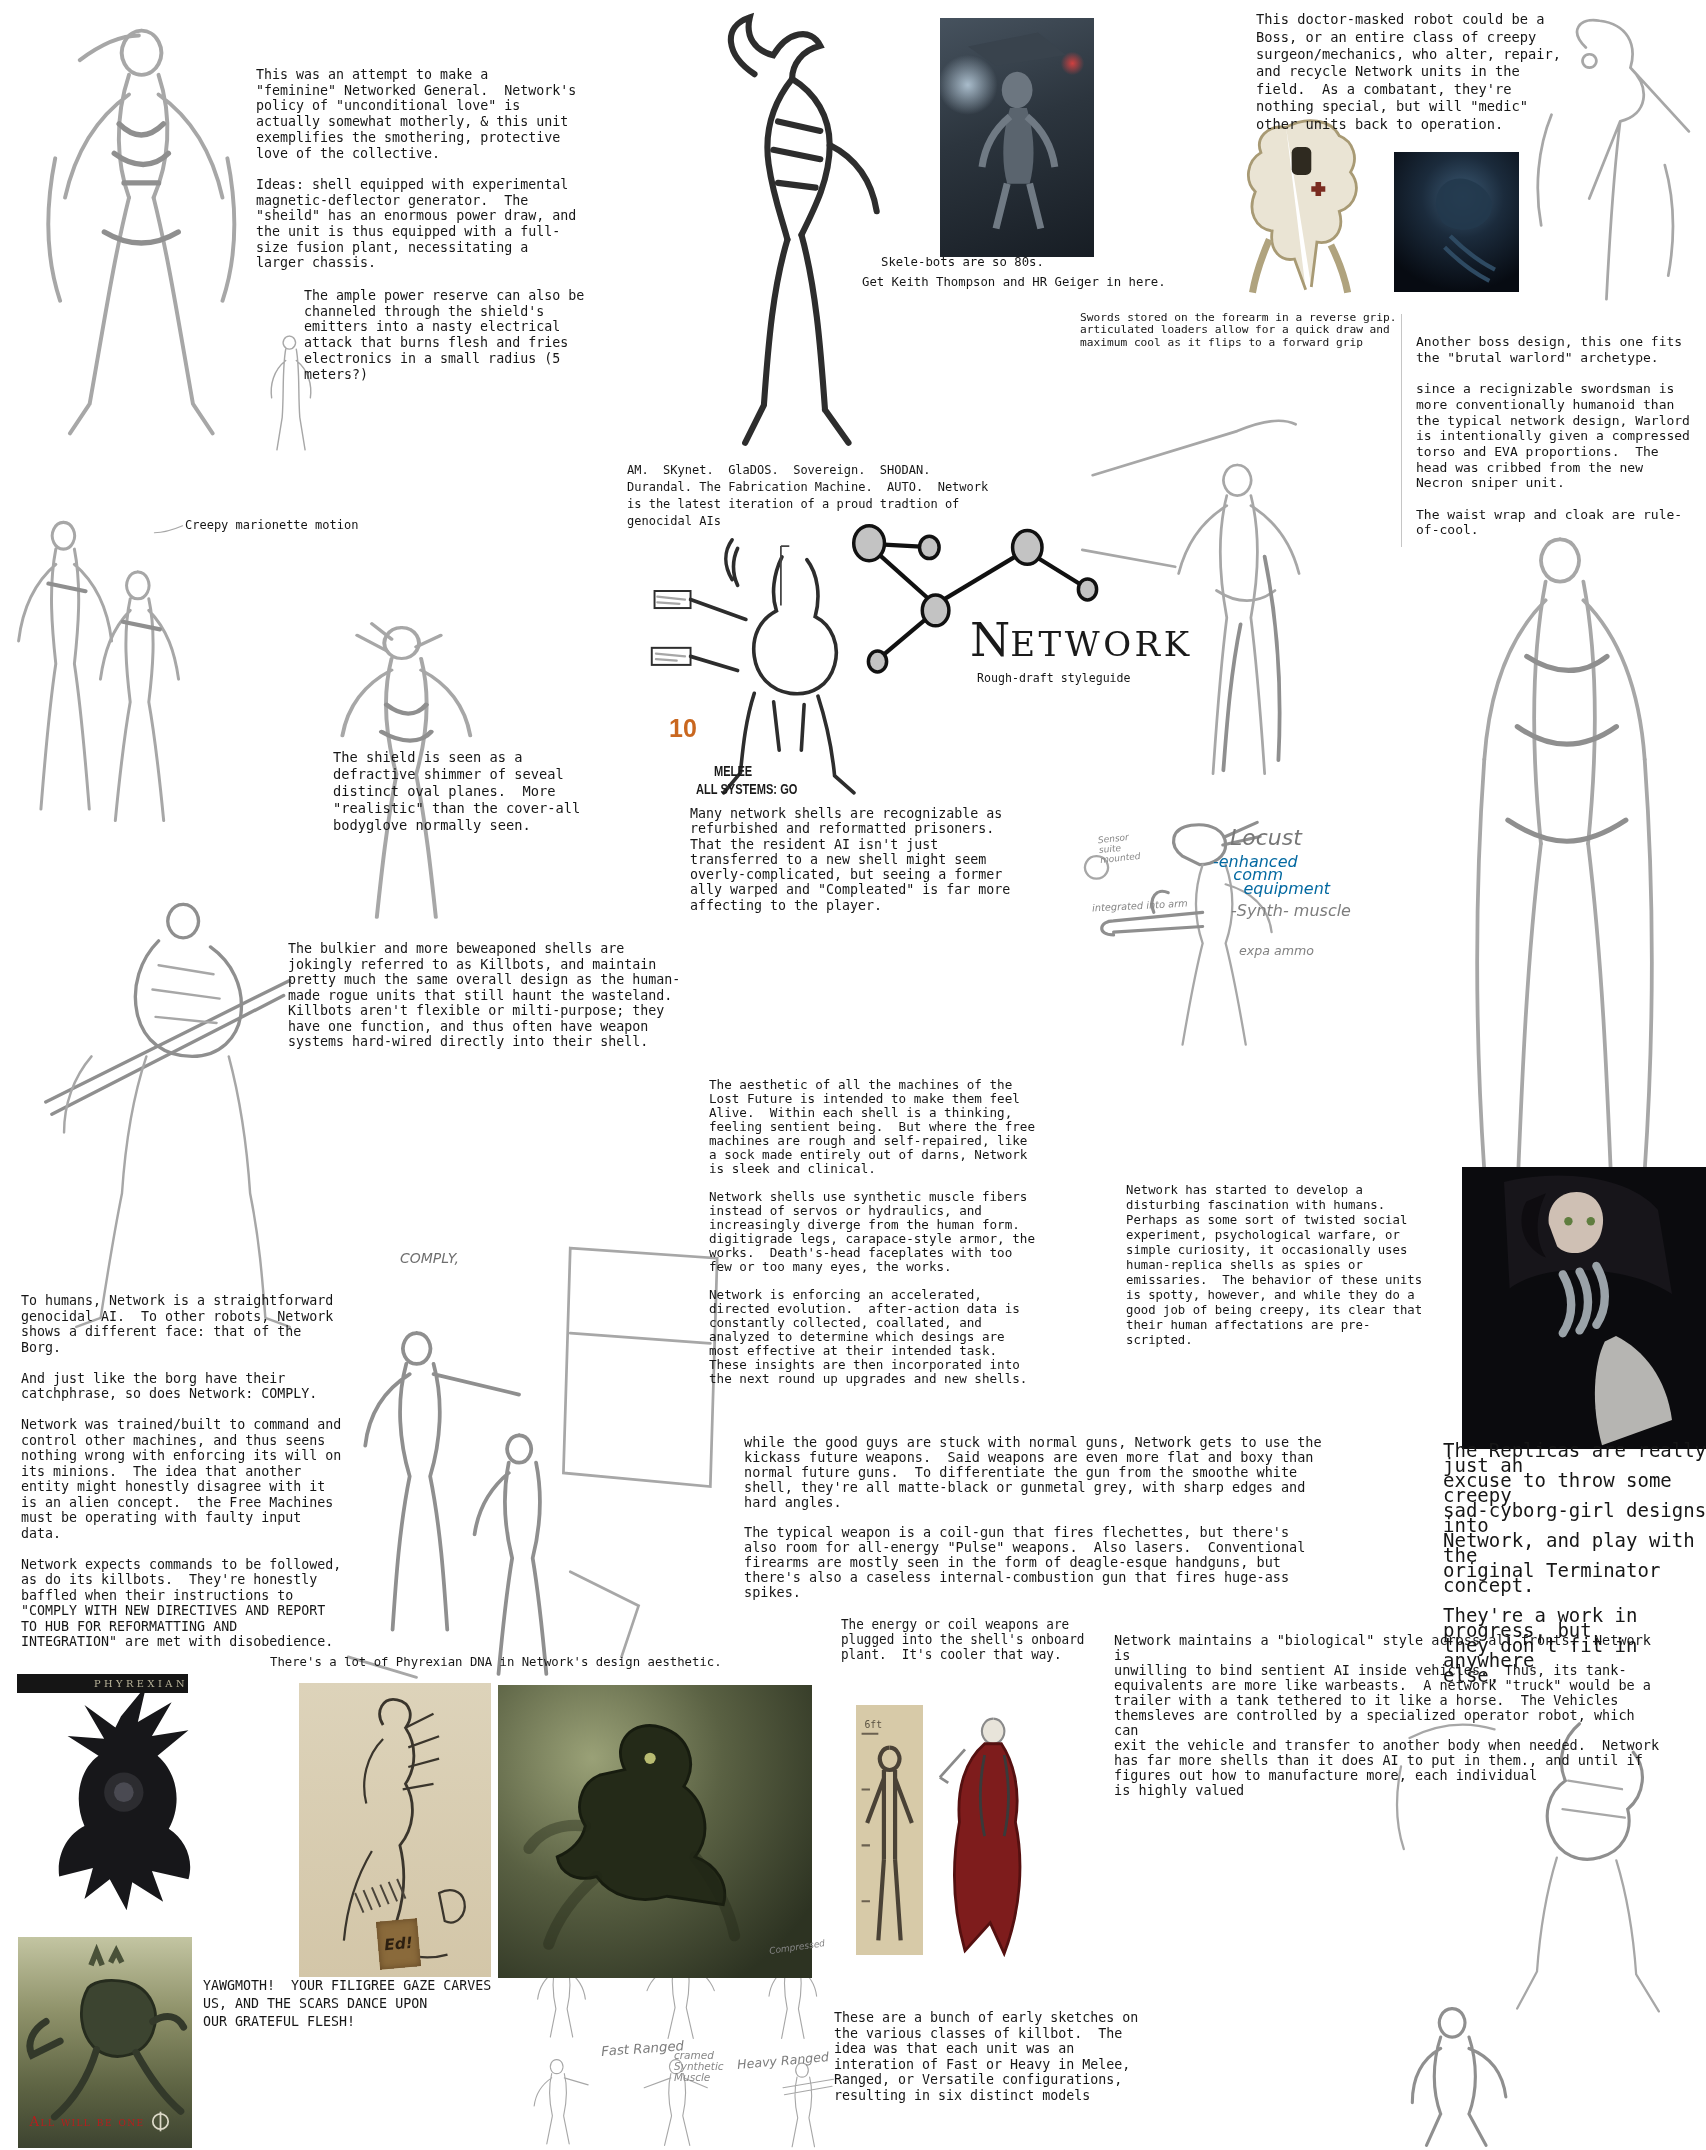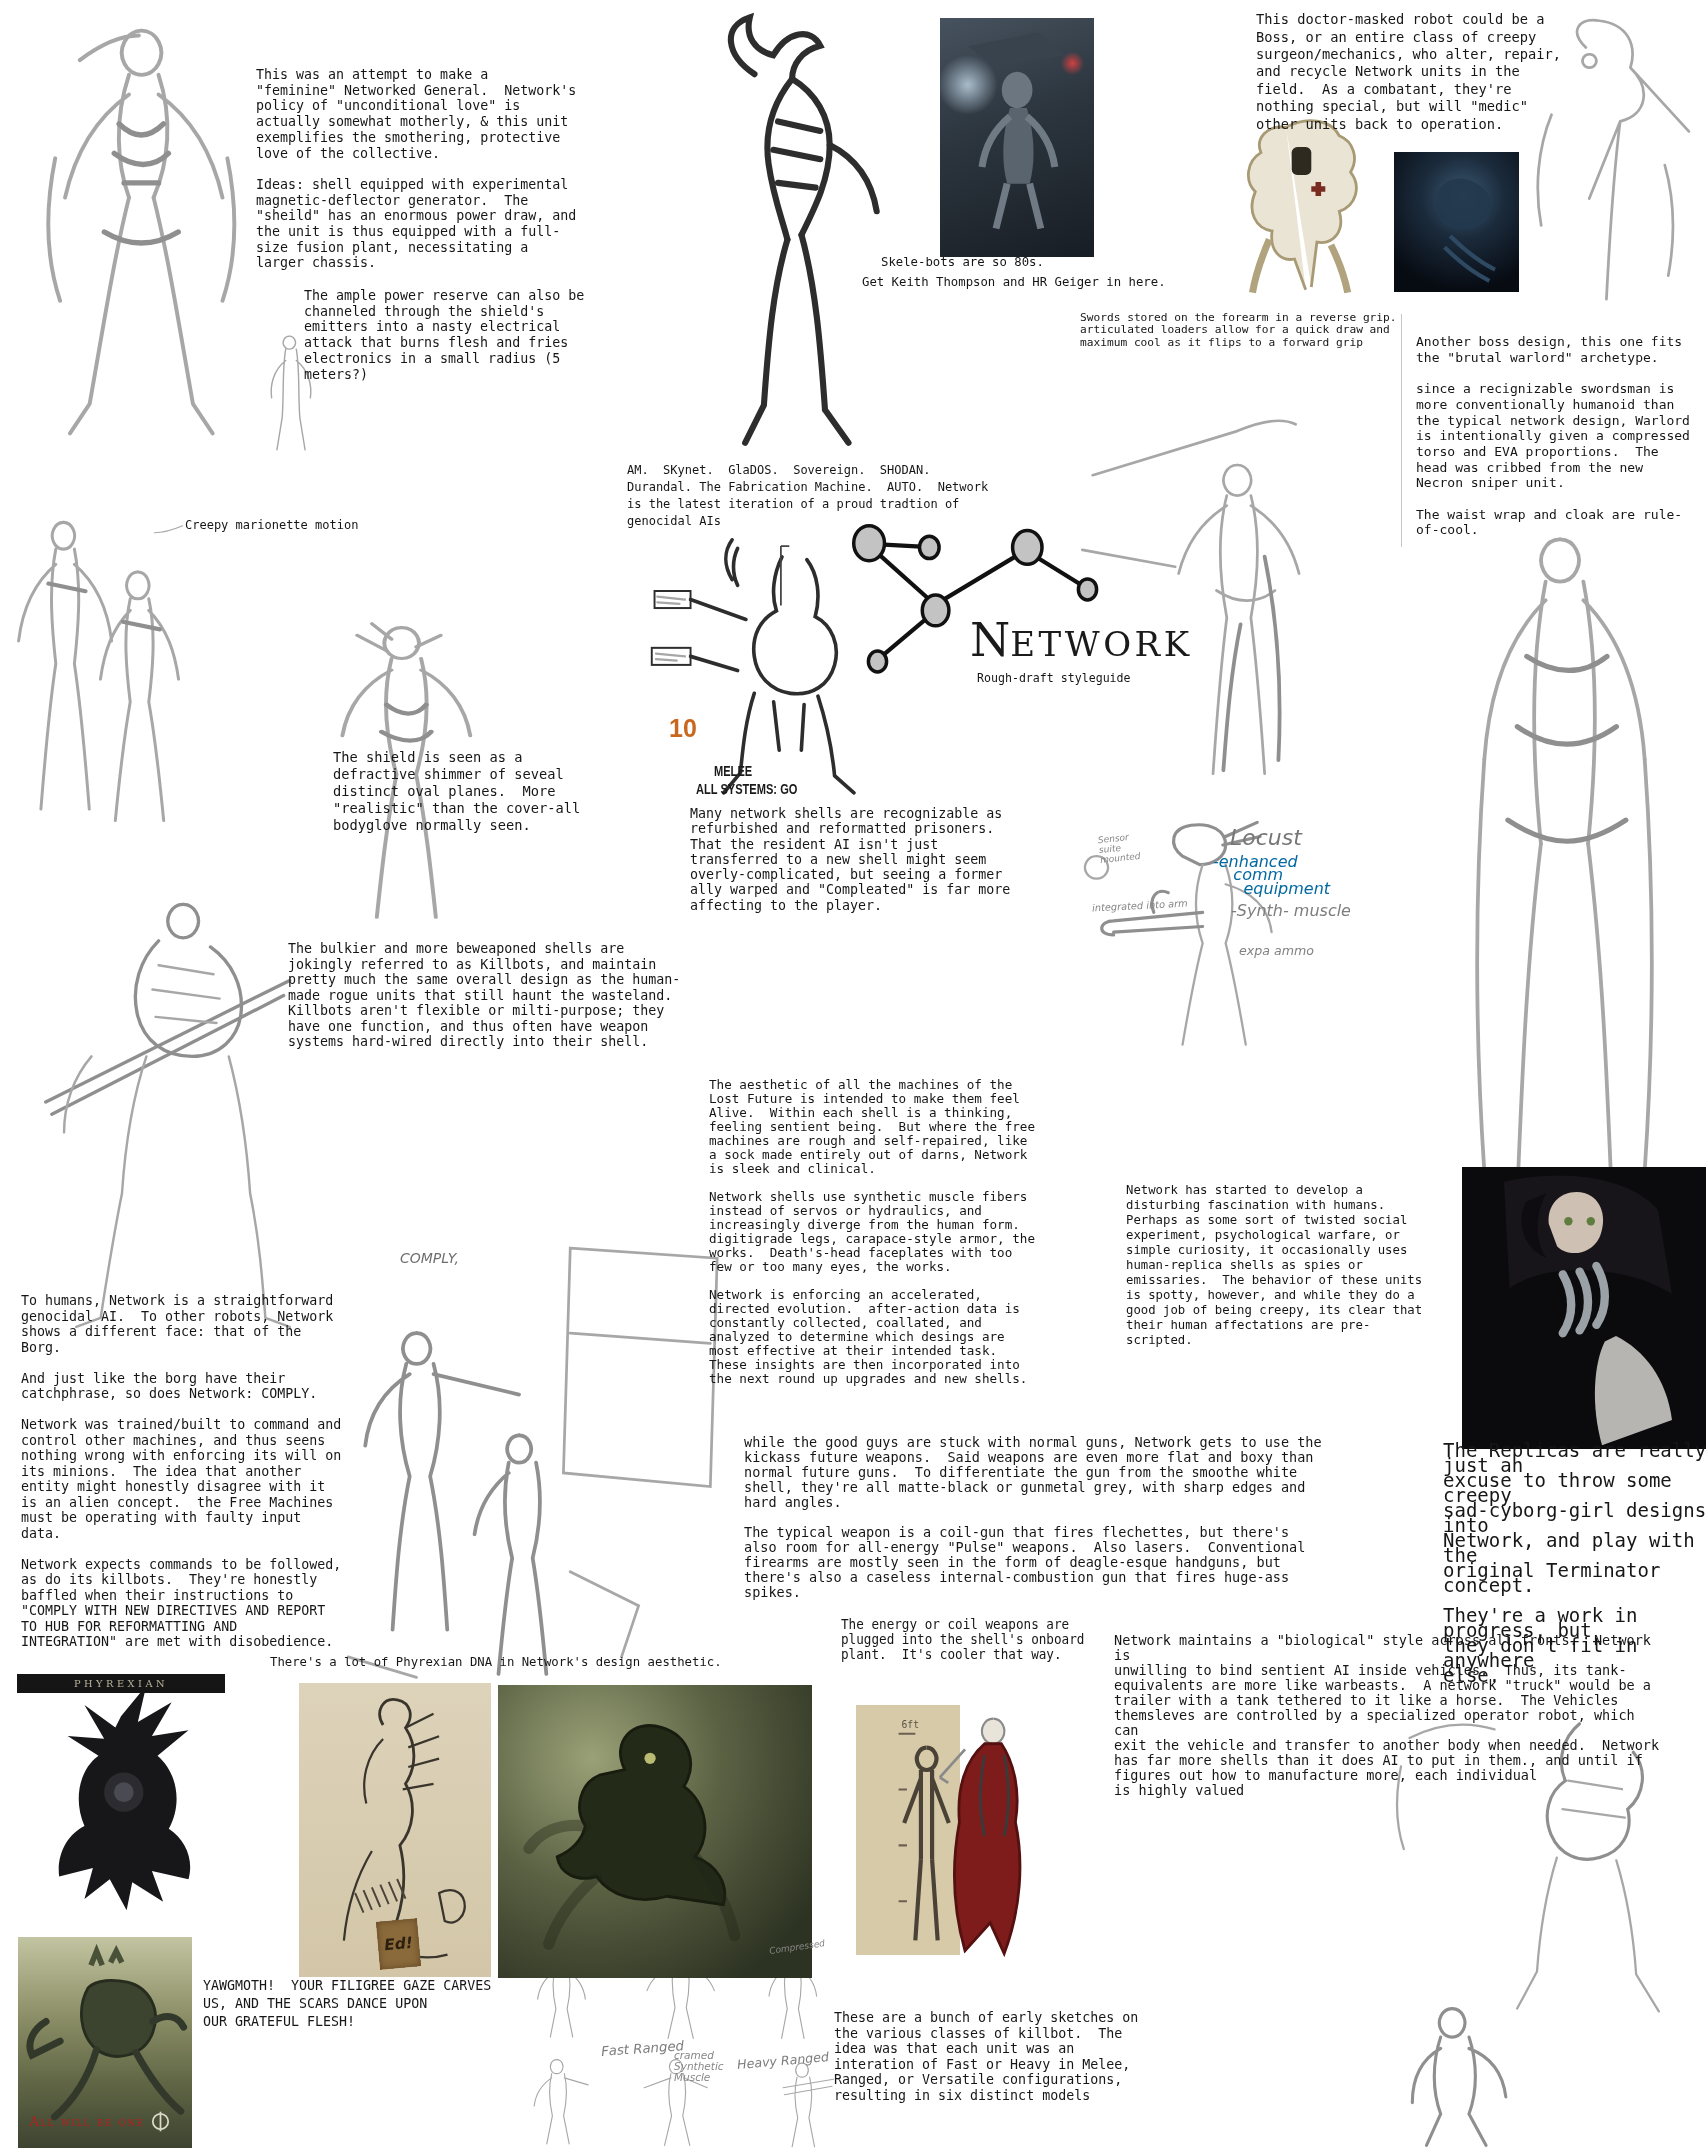--- a/index.html
+++ b/index.html
@@ -191,21 +191,21 @@
   </svg>
 </div>
 
 <div class="photo" style="left:17px;top:1674px;width:208px;height:242px;background:#ffffff;">
   <svg viewBox="0 0 148 172" style="width:100%;height:100%">
     <path d="M74,30 L92,8 L86,34 L110,20 L96,44 L122,40 L100,58 C114,70 118,92 108,110 C120,118 126,132 122,146 L96,140 L104,162 L82,148 L78,168 L66,146 L48,160 L54,138 L30,144 C28,128 36,114 48,108 C40,90 44,68 58,58 L36,44 L62,46 L48,22 L70,38 Z" fill="#17171a"></path>
     <circle cx="76" cy="84" r="14" fill="#2c2c30"></circle>
       <circle cx="76" cy="84" r="7" fill="#4a4a52"></circle>
   </svg>
 </div>
-<div class="abs" style="left:17px;top:1674px;width:208px;height:19px;background:#151515;display:flex;align-items:center;justify-content:center;">
+<div class="abs" style="left:17px;top:1674px;width:171px;height:19px;background:#151515;display:flex;align-items:center;justify-content:flex-end;">
   <span class="serifcaps" style="font-size:9.8px;letter-spacing:3.5px;color:#b9b49a;font-variant:small-caps;">PHYREXIAN</span>
 </div>
 
 <div class="photo" style="left:17.5px;top:1937px;width:174px;height:211px;background:linear-gradient(180deg,#c3c5a2 0%,#8f926a 35%,#5f6544 70%,#3d4330 100%);">
   <svg viewBox="0 0 124 150" style="width:100%;height:100%">
     <path d="M50,36 C42,50 44,70 56,80 C70,90 90,84 96,68 C102,52 94,36 78,32 C68,30 56,30 50,36 Z" fill="#3c4430" stroke="#262c1e" stroke-width="2"></path>
     <path d="M20,60 C10,66 6,76 10,84 L30,74 M56,80 C50,100 40,116 26,128 M84,82 C94,100 104,114 116,124 M96,60 C106,54 114,56 118,64" stroke="#33392a" stroke-width="5" fill="none" stroke-linecap="round"></path>
     <path d="M52,20 l4,-10 l4,10 M66,18 l4,-8 l4,8" stroke="#495138" stroke-width="4" fill="none"></path>
   </svg>
 </div>
@@ -228,21 +228,21 @@
 
 <div class="photo" style="left:498px;top:1685px;width:314px;height:293px;background:radial-gradient(circle at 30% 25%,#9aa177 0%,#5a6143 42%,#2d3322 85%);">
   <svg viewBox="0 0 223 208" style="width:100%;height:100%">
     <path d="M90,60 C80,40 96,24 116,30 C136,36 142,56 132,72 C148,84 152,106 140,122 C156,128 164,142 160,156 L120,150 C100,156 80,150 70,136 C56,140 44,134 42,122 C52,118 60,110 62,100 C54,88 58,70 72,64 Z" fill="#242a18" stroke="#171c0f" stroke-width="2"></path>
     <path d="M70,136 C54,150 42,166 36,184 M140,122 C154,140 164,158 168,178 M62,100 C44,98 30,104 22,116" stroke="#20261560" stroke-width="8" fill="none" stroke-linecap="round"></path>
     <circle cx="108" cy="52" r="4" fill="#b8bb71"></circle>
   </svg>
 </div>
 
 <div class="photo" style="left:839px;top:1692px;width:234px;height:275px;background:#ffffff;">
-  <div class="abs" style="left:17px;top:12.6px;width:67px;height:250px;background:#d7caa8;padding-left:37px;">
+  <div class="abs" style="left:17px;top:12.6px;width:67px;height:250px;background:#d7caa8;">
     <svg viewBox="0 0 48 178" style="width:100%;height:100%">
       <path d="M24,30 a7,8 0 1 0 .2,0 M20,46 L20,110 M28,46 L28,110 M20,110 L16,168 M28,110 L32,168 M20,52 L8,84 M28,52 L40,84" stroke="#4a4236" stroke-width="3" fill="none"></path>
       <path d="M4,20 L16,20 M4,60 L10,60 M4,100 L10,100 M4,140 L10,140" stroke="#6b6150" stroke-width="1.5"></path>
       <text x="6" y="16" font-size="7" fill="#5a5242" font-family="DejaVu Sans Mono, monospace">6ft</text>
     </svg>
   </div>
   <svg class="abs" style="left:84px;top:7px;width:147px;height:263px;" viewBox="0 0 105 188">
     <path d="M50,14 a8,9 0 1 0 .2,0" fill="#e8e4da" stroke="#8a8a8a" stroke-width="1.5"></path>
     <path d="M44,32 C30,44 24,64 26,88 C20,120 22,152 30,180 L48,160 L58,182 C70,150 72,116 66,88 C70,64 64,44 56,32 Z" fill="#7e1c1c" stroke="#551010" stroke-width="2"></path>
     <path d="M44,40 C40,60 40,80 44,98 M58,40 C62,60 62,80 58,98" stroke="#3a3a3a" stroke-width="2" fill="none"></path>

